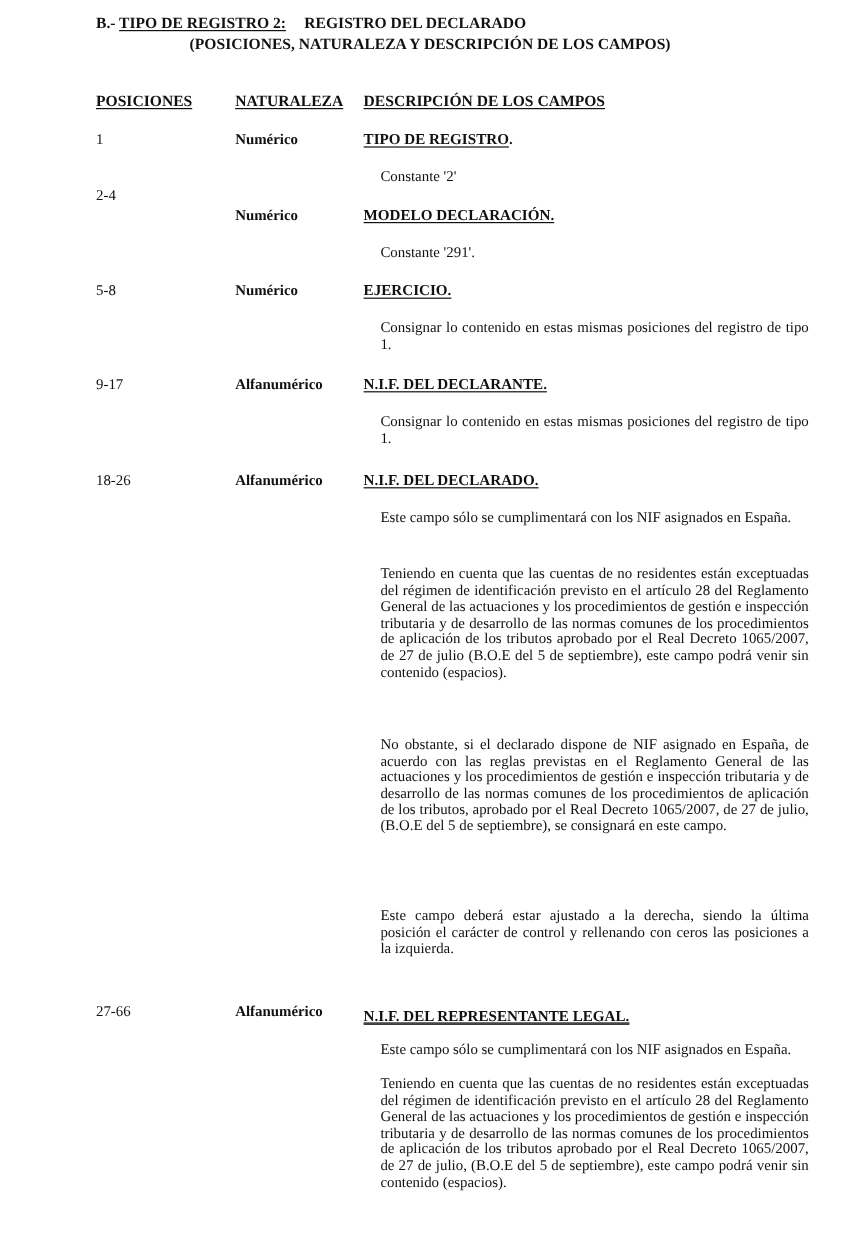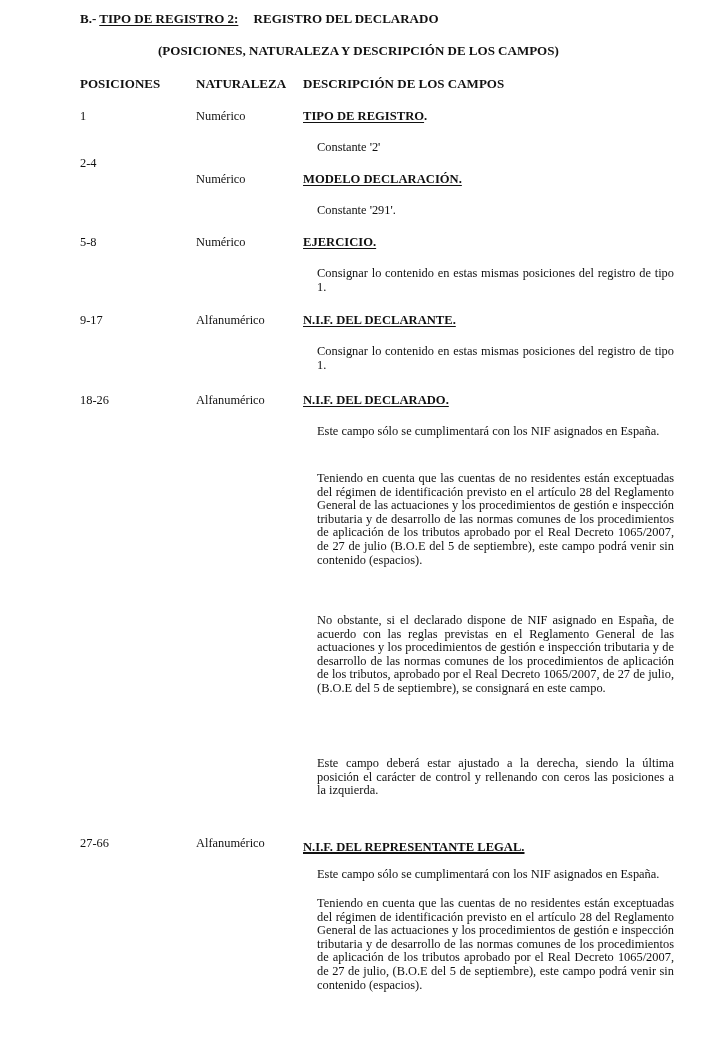--- a/index.html
+++ b/index.html
@@ -22,42 +22,44 @@
       left: 80px;
       top: 11px;
       font-weight: bold;
       font-size: 13px;
       white-space: nowrap;
     }
     .title-line .gap { display: inline-block; width: 12px; }
     .subtitle {
       position: absolute;
       left: 158px;
-      top: 43px;
+      top: 29px;
       font-weight: bold;
       font-size: 13px;
       white-space: nowrap;
     }
     .col-head {
       position: absolute;
       top: 76px;
       font-weight: bold;
       font-size: 13px;
+      text-decoration: underline;
       text-underline-offset: 2px;
       white-space: nowrap;
     }
     .pos {
       position: absolute;
       left: 80px;
       white-space: nowrap;
     }
     .nat {
       position: absolute;
       left: 196px;
       white-space: nowrap;
+      font-weight: bold;
     }
     .field-title {
       position: absolute;
       left: 303px;
       font-weight: bold;
       font-size: 12.6px;
       white-space: nowrap;
     }
     .field-title .ul { text-decoration: underline; text-underline-offset: 2px; }
     .para {

